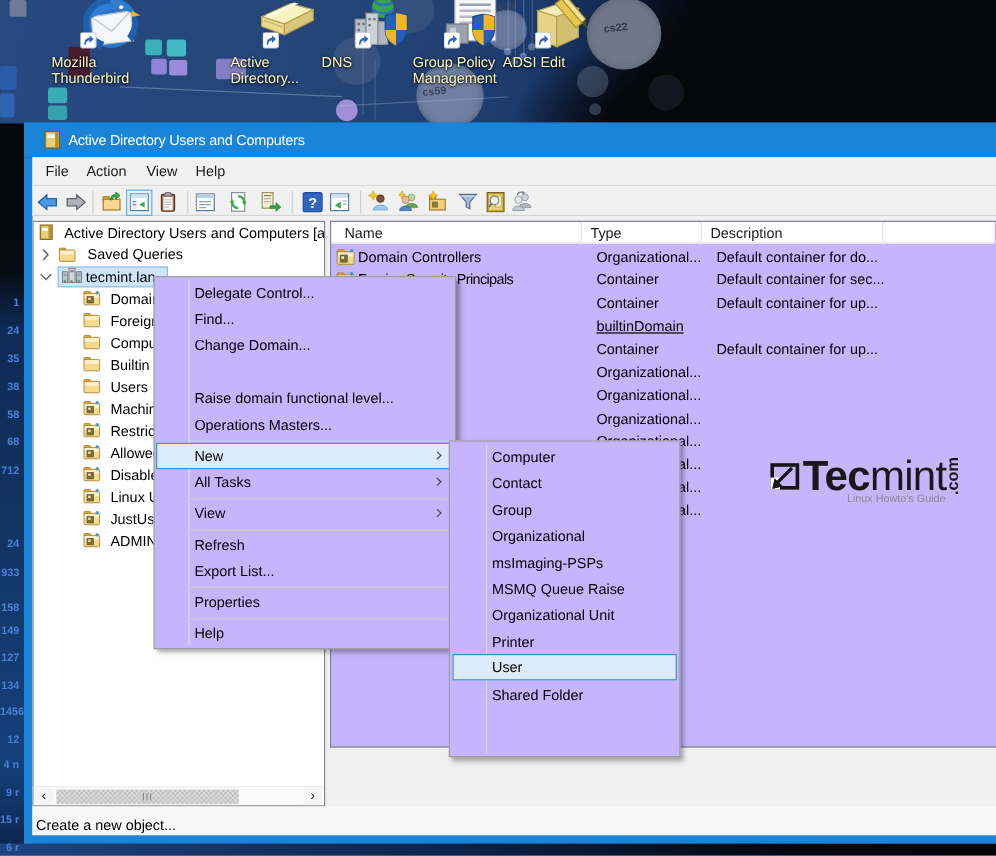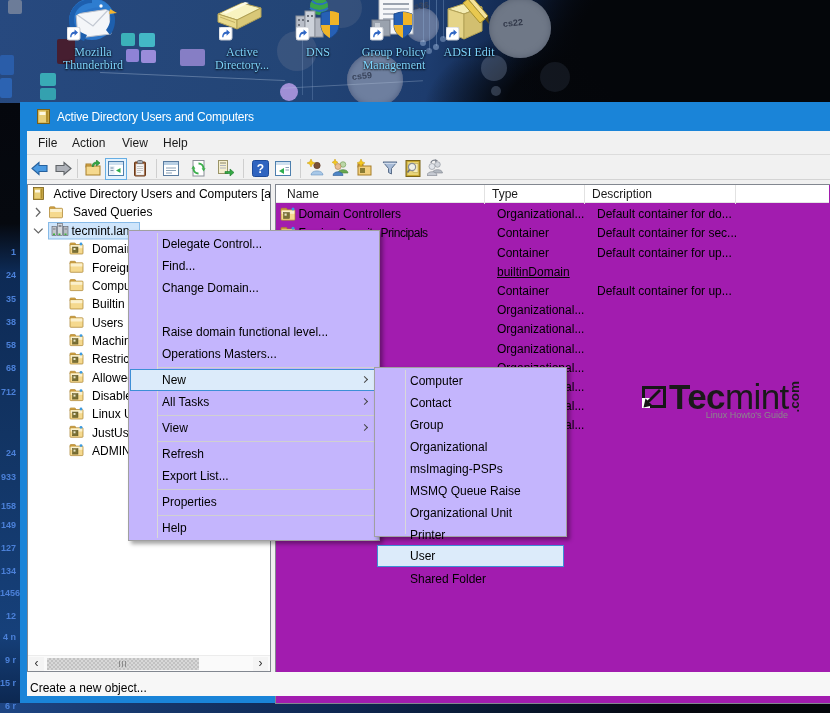--- a/index.html
+++ b/index.html
@@ -12,33 +12,33 @@
   radial-gradient(300px 140px at 640px 110px, rgba(4,6,10,.95) 45%, rgba(4,6,10,0) 72%),
   linear-gradient(100deg,#27497f 0%,#234576 36%,#1d3c6e 52%,#10254a 62%,#060b16 70%,#04060a 100%);}
 #leftstrip{left:0;top:103px;width:20px;height:602px;
  background:linear-gradient(180deg,#05070d 0%,#06090f 20%,#0d2a55 28%,#123463 55%,#16407a 88%,#0c2750 100%);}
 #botstrip{left:0;top:703px;width:830px;height:10px;
  background:linear-gradient(90deg,#1e4583 0%,#16376b 18%,#0e2650 42%,#081830 60%,#05070e 80%,#04060a 100%);}
 .num{position:absolute;left:0;width:16px;text-align:right;color:#4b80d8;font-size:9px;font-weight:bold;filter:blur(.4px);}
 .circ{position:absolute;border-radius:50%;}
 .ctxt{position:absolute;color:#39445c;font-size:9px;font-weight:bold;transform:rotate(-6deg);}
 .tile{position:absolute;border-radius:2px;}
-.dlabel{position:absolute;color:#7dd3fc;text-align:center;line-height:13px;text-shadow:0 1px 2px rgba(0,0,0,.9),0 0 2px rgba(0,0,0,.7);font-family:Liberation Serif, serif;}
+.dlabel{position:absolute;color:#fef9c3;line-height:13px;text-shadow:0 1px 2px rgba(0,0,0,.9),0 0 2px rgba(0,0,0,.7);}
 
 #titlebar{left:20px;top:102px;width:810px;height:29px;background:#1a84d8;}
 #titletxt{left:57px;top:110px;width:400px;color:#fff;font-size:12px;letter-spacing:-0.2px;}
 #wleft{left:20px;top:131px;width:7px;height:572px;background:#1a84d8;}
 #wbot{left:20px;top:696px;width:810px;height:7px;background:#1a84d8;}
 #wbody{left:27px;top:131px;width:803px;height:565px;background:#f0f0f0;}
 #menubar{left:27px;top:131px;width:803px;height:24px;background:#f1f1f1;border-bottom:1px solid #dcdcdc;}
 .mitem{position:absolute;top:136px;color:#1a1a1a;}
 #toolbar{left:27px;top:155px;width:803px;height:25px;background:#f1f1f1;border-bottom:1px solid #d4d4d4;}
 .tsep{position:absolute;top:159px;width:1px;height:19px;background:#cfcfcf;}
 #leftpane{left:27px;top:184px;width:244px;height:488px;background:#fff;border:1px solid #828790;overflow:hidden;}
-#rightpane{left:275px;top:184px;width:555px;height:520px;background:#a21caf;border:1px solid #828790;border-right:none;overflow:hidden;}
+#rightpane{left:275px;top:184px;width:555px;height:439px;background:#c4b5fd;border:1px solid #828790;border-right:none;overflow:hidden;}
 .trow{position:absolute;white-space:nowrap;}
 #statusbar{left:27px;top:672px;width:803px;height:24px;background:#f7f7f7;}
 
 .hsep{position:absolute;top:0px;width:1px;height:19px;background:#e2e2e2;}
 
 .menu{position:absolute;background:#c4b5fd;border:1px solid #a0a0a0;box-shadow:3px 3px 4px rgba(0,0,0,.35);}
 .gline{position:absolute;top:2px;bottom:2px;width:1px;background:#d9d9d9;}
 .mi{position:absolute;height:22px;line-height:22px;color:#000;white-space:nowrap;}
 .msep{position:absolute;height:1px;background:#d0d0d0;}
 .marr{position:absolute;width:5px;height:5px;border-right:1.4px solid #454545;border-top:1.4px solid #454545;transform:rotate(45deg);}
@@ -466,21 +466,21 @@
  <div class="mi" style="left:33px;top:234px;">Export List...</div>
  <div class="msep" style="left:29px;right:1px;top:258px;"></div>
  <div class="mi" style="left:33px;top:260px;">Properties</div>
  <div class="msep" style="left:29px;right:1px;top:284px;"></div>
  <div class="mi" style="left:33px;top:286px;">Help</div>
  <div class="marr" style="left:233px;top:146px;"></div>
  <div class="marr" style="left:233px;top:168px;"></div>
  <div class="marr" style="left:233px;top:194px;"></div>
 </div>
 
-<div class="menu" style="left:374px;top:367px;width:193px;height:170px;">
+<div class="menu" style="left:374px;top:367px;width:193px;height:264px;">
  <div class="gline" style="left:30px;"></div>
  <div class="mi" style="left:35px;top:2px;">Computer</div>
  <div class="mi" style="left:35px;top:24px;">Contact</div>
  <div class="mi" style="left:35px;top:46px;">Group</div>
  <div class="mi" style="left:35px;top:68px;">Organizational</div>
  <div class="mi" style="left:35px;top:90px;">msImaging-PSPs</div>
  <div class="mi" style="left:35px;top:112px;">MSMQ Queue Raise</div>
  <div class="mi" style="left:35px;top:134px;">Organizational Unit</div>
  <div class="mi" style="left:35px;top:156px;">Printer</div>
  <div class="hilite" style="left:2px;top:177px;width:187px;height:22px;"></div>

